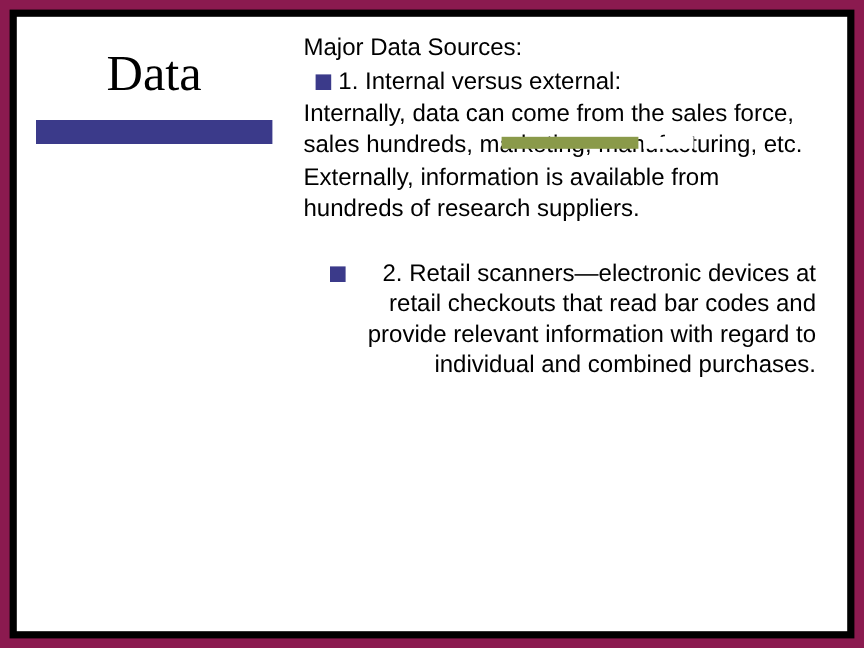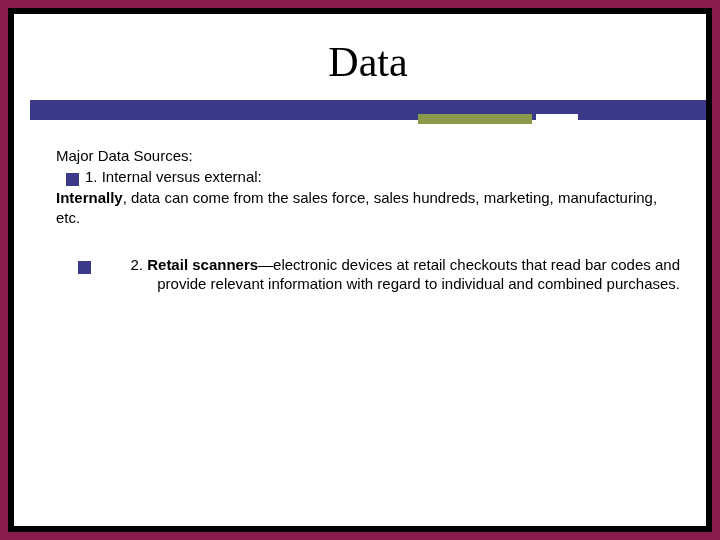--- a/index.html
+++ b/index.html
@@ -19,21 +19,21 @@
     height: 100%;
     background: #000;
     padding: 6px;
   }
   .slide {
     width: 100%;
     height: 100%;
     background: #fff;
     position: relative;
     display: flex;
-    flex-direction: column;
+    flex-direction: row;
     padding-left: 16px;
   }
   .header {
     position: relative;
     height: 118px;
     width: 100%;
   }
   .title {
     position: absolute;
     top: 24px;
@@ -72,21 +72,21 @@
     position: absolute;
     left: 506px;
     width: 42px;
     top: 16px;
     height: 10px;
     background: #fff;
   }
   .content {
     padding: 14px 26px 0 26px;
     color: #000;
-    font-size: 15px;
+    font-size: 20px;
     line-height: 1.28;
   }
   .row {
     margin-bottom: 2px;
   }
   .bullet-row {
     display: flex;
     align-items: flex-start;
     margin-left: 10px;
   }
@@ -95,21 +95,21 @@
     width: 13px;
     height: 13px;
     background: #3b3a8a;
     margin-top: 6px;
     margin-right: 6px;
   }
   .bullet-row.indent {
     margin-left: 22px;
     text-align: right;
   }
-  .bold { font-weight: 700; }
+  .bold { font-weight: 400; }
   .gap { height: 26px; }
   .para { margin-bottom: 2px; }
   .bullet-text { flex: 1 1 auto; }
 </style>
 </head>
 <body>
 
 <div class="outer-frame">
   <div class="inner-frame">
     <div class="slide">
@@ -131,20 +131,23 @@
           <div class="sq"></div>
           <div class="bullet-text">
             <span>1.</span><span> </span><span>Internal versus external:</span>
           </div>
         </div>
 
         <div class="para">
           <span class="bold">Internally</span><span>, data can come from the sales force, sales hundreds, marketing, manufacturing, etc.</span>
         </div>
 
+        <div class="para">
+          <span class="bold">Externally</span><span>, information is available from hundreds of research suppliers.</span>
+        </div>
 
         <div class="gap"></div>
 
         <div class="bullet-row indent">
           <div class="sq"></div>
           <div class="bullet-text">
             <span>2.</span><span> </span><span class="bold">Retail scanners</span><span>—electronic devices at retail checkouts that read bar codes and provide relevant information with regard to individual and combined purchases.</span>
           </div>
         </div>
 

